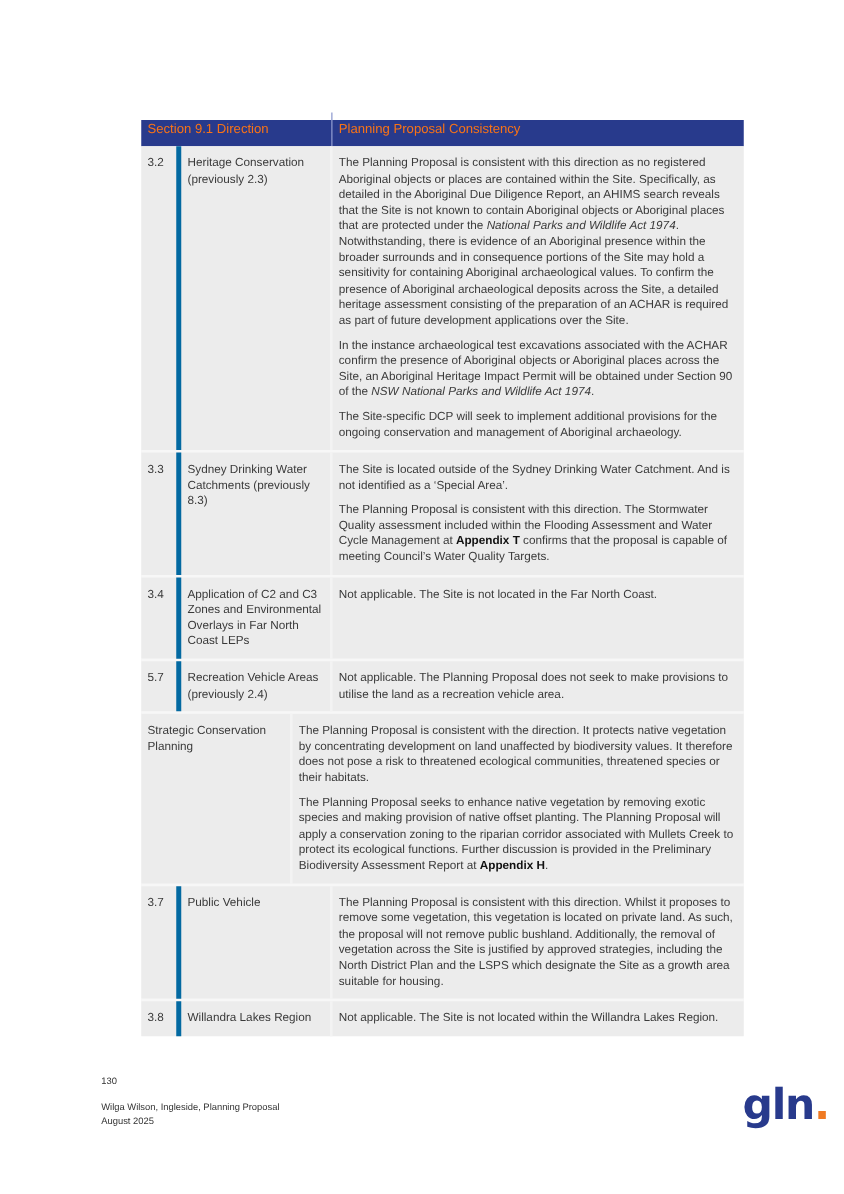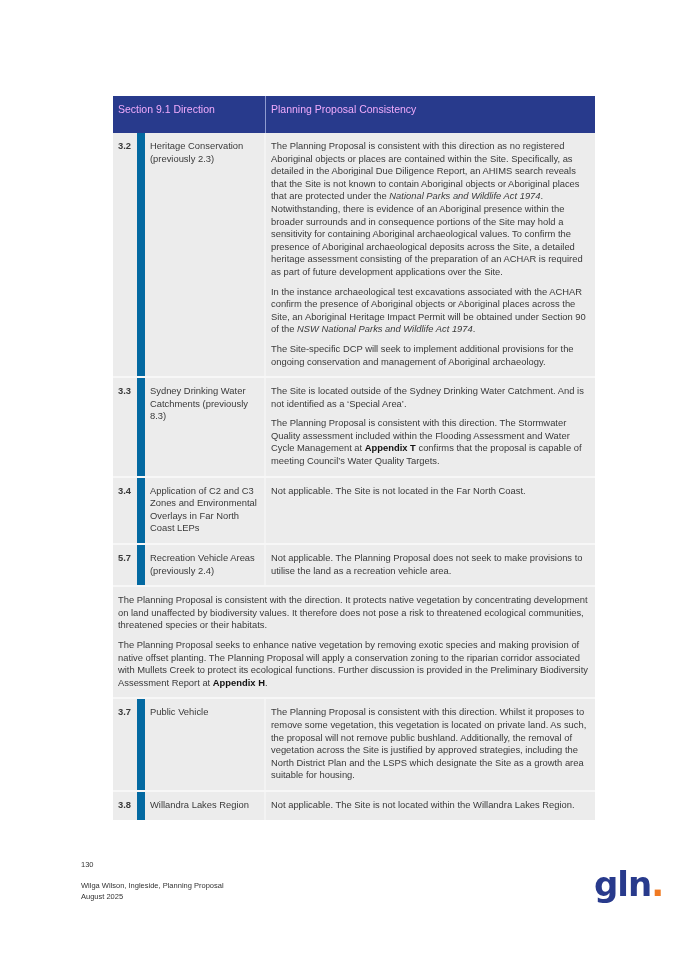--- a/index.html
+++ b/index.html
@@ -1,26 +1,26 @@
 <!DOCTYPE html>
 <html><head>
 <meta charset="utf-8">
 <style>
   html, body { margin: 0; padding: 0; background: #ffffff; }
   body { width: 675px; height: 955px; position: relative; font-family: "Liberation Sans", "DejaVu Sans", sans-serif; color: #3a3a3a; }
   .page { position: absolute; left: 0; top: 0; width: 675px; height: 955px; }
   .table { position: absolute; left: 113px; top: 96px; width: 482px; border-collapse: collapse; }
-  .thead { display: flex; background: #283a8c; color: #f0abfc; height: 37px; }
+  .thead { display: flex; background: #283a8c; color: #f97316; height: 21px; align-items: flex-end; }
   .th { font-size: 10.5px; line-height: 27px; padding-left: 5px; box-sizing: border-box; }
   .th.c1 { width: 153px; border-right: 1px solid #8f9bd0; }
   .th.c2 { flex: 1; }
   .row { display: flex; background: #ececec; border-top: 2px solid #f7f7f7; }
   .row:first-of-type { border-top: none; }
   .cell { font-size: 9.4px; line-height: 12.6px; box-sizing: border-box; padding: 7px 4px 8px 5px; }
-  .cell.num { width: 32px; border-right: 8px solid #0369a1; font-weight: bold; }
+  .cell.num { width: 32px; border-right: 4px solid #0369a1; }
   .cell.dir { width: 121px; border-right: 2px solid #f3f3f3; }
   .cell.cons { flex: 1; padding-right: 5px; }
   .cell.cons p { margin: 0 0 7px 0; }
   .cell.cons p:last-child { margin-bottom: 0; }
   i { font-style: italic; }
   b { font-weight: bold; color: #111; }
   .footer-page { position: absolute; left: 81px; top: 860px; font-size: 7.5px; color: #333; }
   .footer-title { position: absolute; left: 81px; top: 880px; font-size: 7.5px; line-height: 11px; color: #333; }
   .logo { position: absolute; left: 570px; top: 864px; font-size: 34px; font-weight: bold; color: #283a8c; letter-spacing: -1px; font-family: "DejaVu Sans", sans-serif; margin-left: 24px; }
   .logo .dot { color: #f07a22; }
@@ -60,20 +60,21 @@
           </div>
         </div>
         <div class="row">
           <div class="cell num">5.7</div>
           <div class="cell dir">Recreation Vehicle Areas (previously 2.4)</div>
           <div class="cell cons">
             <p>Not applicable. The Planning Proposal does not seek to make provisions to utilise the land as a recreation vehicle area.</p>
           </div>
         </div>
         <div class="row">
+          <div class="cell dir">Strategic Conservation Planning</div>
           <div class="cell cons">
             <p>The Planning Proposal is consistent with the direction. It protects native vegetation by concentrating development on land unaffected by biodiversity values. It therefore does not pose a risk to threatened ecological communities, threatened species or their habitats.</p>
             <p>The Planning Proposal seeks to enhance native vegetation by removing exotic species and making provision of native offset planting. The Planning Proposal will apply a conservation zoning to the riparian corridor associated with Mullets Creek to protect its ecological functions. Further discussion is provided in the Preliminary Biodiversity Assessment Report at <b>Appendix H</b>.</p>
           </div>
         </div>
         <div class="row">
           <div class="cell num">3.7</div>
           <div class="cell dir">Public Vehicle</div>
           <div class="cell cons">
             <p>The Planning Proposal is consistent with this direction. Whilst it proposes to remove some vegetation, this vegetation is located on private land. As such, the proposal will not remove public bushland. Additionally, the removal of vegetation across the Site is justified by approved strategies, including the North District Plan and the LSPS which designate the Site as a growth area suitable for housing.</p>

